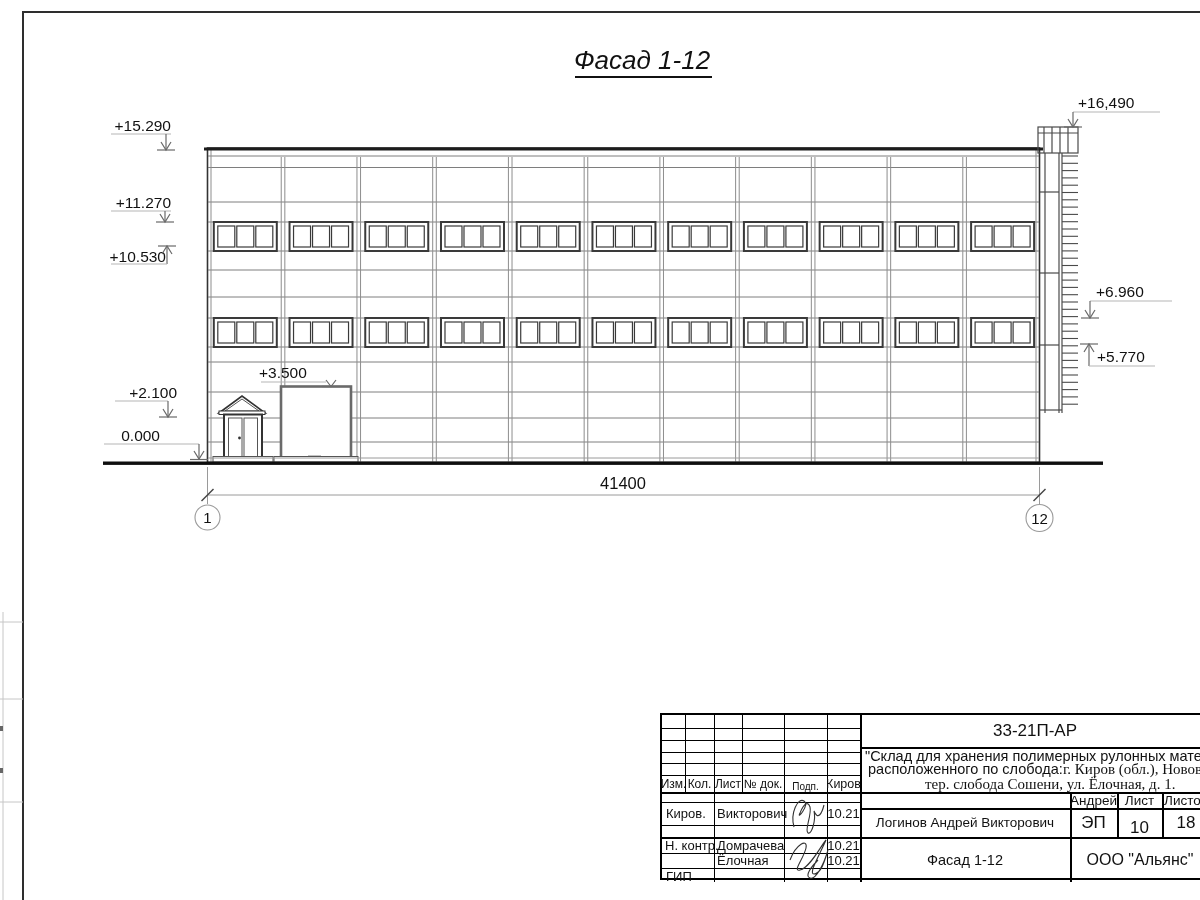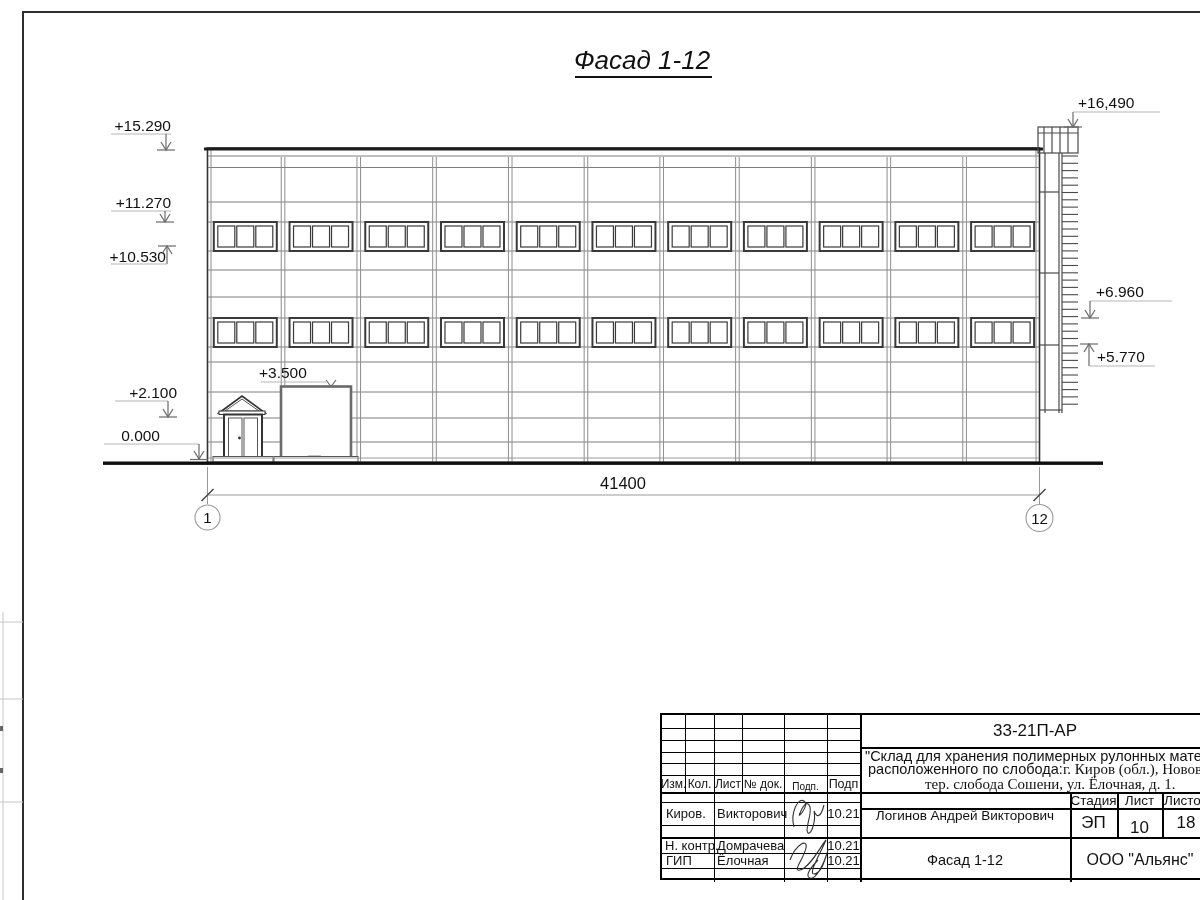--- a/index.html
+++ b/index.html
@@ -310,53 +310,53 @@
   <div class="hlb" style="left:198px;top:93px;width:350px"></div>
   <div class="hlb" style="left:0;top:122px;width:548px"></div>
   <div class="hl" style="left:0;top:138px;width:198px"></div>
   <div class="hl" style="left:0;top:153px;width:198px"></div>
 
   <div class="tc" style="left:0;top:60px;width:23px;height:17px;font-size:12px">Изм.</div>
   <div class="tc" style="left:23px;top:60px;width:29px;height:17px;font-size:12px">Кол.</div>
   <div class="tc" style="left:52px;top:60px;width:28px;height:17px;font-size:12px">Лист</div>
   <div class="tc" style="left:80px;top:60px;width:42px;height:17px;font-size:12px">№ док.</div>
   <div class="tc" style="left:122px;top:60px;width:43px;height:23px;font-size:10px">Подп.</div>
-  <div class="tc" style="left:165px;top:60px;width:33px;height:17px;font-size:12.5px">Подп</div>
+  <div class="tc" style="left:165px;top:60px;width:33px;height:17px;font-size:12.5px">Киров</div>
 
   <div class="tc tl" style="left:4px;top:87px;width:48px;height:23px">Киров.</div>
   <div class="tc tl" style="left:55px;top:87px;width:67px;height:23px">Викторович</div>
   <div class="tc" style="left:165px;top:87px;width:33px;height:23px">10.21</div>
 
   <div class="tc tl" style="left:3px;top:122px;width:49px;height:16px">Н. контр.</div>
   <div class="tc tl" style="left:55px;top:122px;width:67px;height:16px">Домрачева</div>
   <div class="tc" style="left:165px;top:122px;width:33px;height:16px">10.21</div>
 
-  <div class="tc tl" style="left:4px;top:138px;width:48px;height:15px">ГИП</div>
+  <div class="tc tl" style="left:4px;top:154px;width:48px;height:15px">ГИП</div>
   <div class="tc tl" style="left:55px;top:138px;width:67px;height:15px">Ёлочная</div>
   <div class="tc" style="left:165px;top:138px;width:33px;height:15px">10.21</div>
 
   <svg class="sig" style="left:122px;top:76px" width="46" height="50">
     <path d="M10,36 C6,22 14,6 20,10 C26,14 12,30 16,22 C20,12 24,10 26,16 C28,24 20,40 24,42 C28,44 32,28 30,20 C34,30 38,22 40,14"></path>
   </svg>
   <svg class="sig" style="left:120px;top:115px" width="50" height="52">
     <path d="M8,30 C14,14 26,8 24,18 C22,28 10,42 18,40 C28,38 40,14 44,10 C38,24 26,44 32,44 C40,44 44,26 46,20 C42,34 34,50 28,48 C22,46 30,36 36,30"></path>
   </svg>
 
   <div class="tc" style="left:198px;top:0;width:350px;height:32px;font-size:17px">33-21П-АР</div>
 
   <div class="tc tl" style="left:203px;top:33px;width:345px;height:15px;font-size:14.5px">"Склад для хранения полимерных рулонных материалов</div>
   <div class="tc tl" style="left:206px;top:46px;width:345px;height:16px">
     <span style="font-size:14.5px">расположенного по слобода: </span>
     <span class="serif" style="font-size:15px">г. Киров (обл.), Нововятский р-</span>
   </div>
   <div class="tc tl serif" style="left:263px;top:61px;width:285px;height:16px;font-size:15px">тер. слобода Сошени, ул. Ёлочная, д. 1.</div>
 
-  <div class="tc" style="left:198px;top:78px;width:210px;height:44px;font-size:13.5px">Логинов Андрей Викторович</div>
-
-  <div class="tc" style="left:408px;top:78px;width:47px;height:15px;font-size:13.5px">Стадия</div>
+  <div class="tc" style="left:198px;top:85px;width:210px;height:44px;font-size:13.5px">Логинов Андрей Викторович</div>
+
+  <div class="tc" style="left:408px;top:78px;width:47px;height:15px;font-size:13.5px">Андрей</div>
   <div class="tc" style="left:455px;top:78px;width:45px;height:15px;font-size:13.5px">Лист</div>
   <div class="tc" style="left:500px;top:78px;width:48px;height:15px;font-size:13.5px">Листов</div>
 
   <div class="tc" style="left:408px;top:93px;width:47px;height:29px;font-size:17px">ЭП</div>
   <div class="tc" style="left:455px;top:93px;width:45px;height:39px;font-size:17px">10</div>
   <div class="tc" style="left:500px;top:93px;width:48px;height:29px;font-size:17px">18</div>
 
   <div class="tc" style="left:198px;top:122px;width:210px;height:45px;font-size:14.5px">Фасад 1-12</div>
   <div class="tc" style="left:408px;top:122px;width:140px;height:45px;font-size:16px">ООО "Альянс"</div>
 </div>

